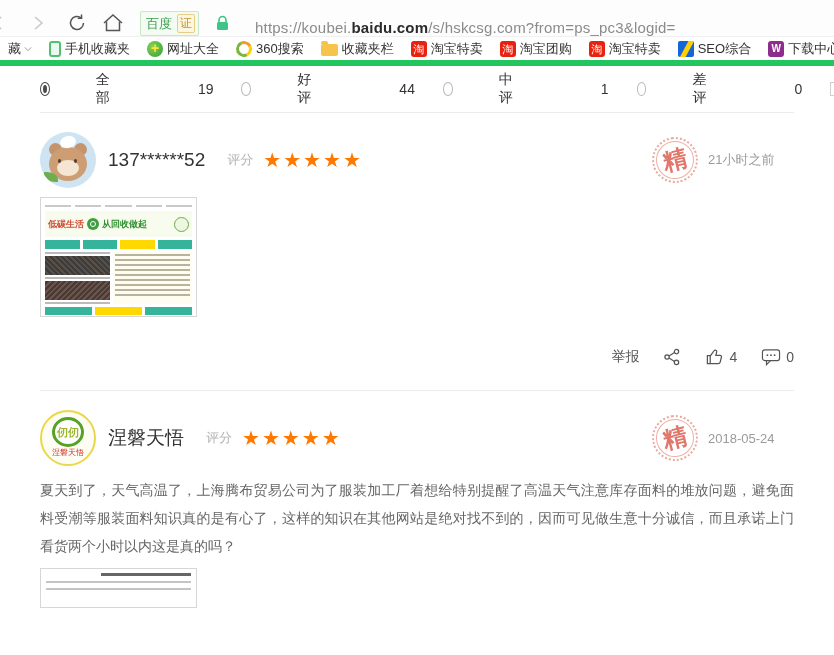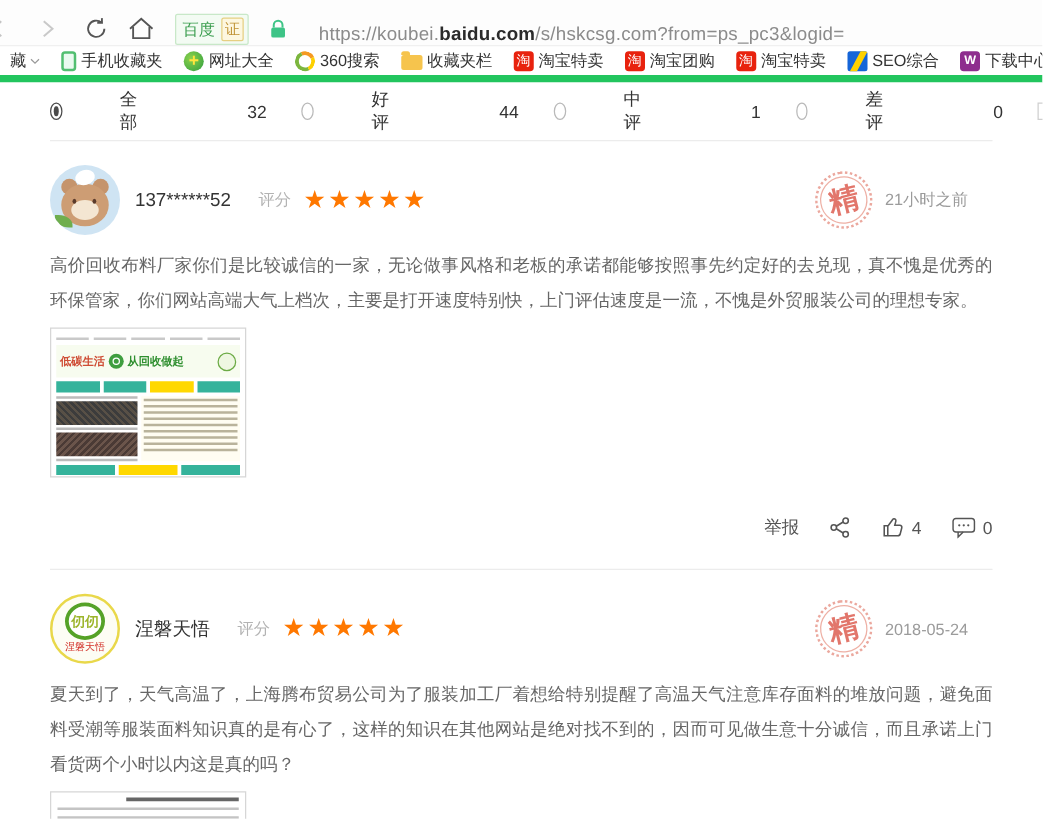--- a/index.html
+++ b/index.html
@@ -71,21 +71,21 @@
   .bear-eye1,.bear-eye2 { position:absolute; width:3px; height:4px; background:#5a3b2b; border-radius:50%; top:27px; }
   .bear-eye1 { left:18px; } .bear-eye2 { left:34px; }
   .bear-egg { position:absolute; left:20px; top:4px; width:16px; height:12px; background:#fff; border-radius:50%; transform:rotate(-15deg); }
   .bear-leaf { position:absolute; left:4px; top:40px; width:14px; height:10px; background:#6fae4e; border-radius:0 80% 0 80%; }
   .avatar-logo { background:#fdfdf4; border:2px solid #e9d84a; }
   .logo-ring { position:absolute; left:10px; top:5px; width:32px; height:30px; border:3px solid #55a227; border-radius:50%;
                background:#fff; display:flex; align-items:center; justify-content:center; }
   .logo-ring span { color:#9cb52b; font-size:11px; font-weight:700; }
   .logo-txt { position:absolute; left:0; right:0; bottom:6px; text-align:center; color:#d3322a; font-size:8px; }
   .rev-meta { display:flex; align-items:center; margin-left:12px; flex:1; }
-  .username { font-size:15px; color:#333; }
+  .username { font-size:19px; color:#333; }
   .rate-lbl { font-size:13px; color:#b3b3b3; margin-left:22px; }
   .stars { color:#ff7800; font-size:20px; letter-spacing:2px; margin-left:10px; line-height:1; }
   .rev-right { display:flex; align-items:center; }
   .stamp { width:46px; height:46px; border:2px dotted #eba89e; border-radius:50%; position:relative;
            display:flex; align-items:center; justify-content:center; transform:rotate(-8deg); }
   .stamp::before { content:""; position:absolute; inset:2px; border:1px solid #eeb0a5; border-radius:50%; }
   .stamp span { color:#e2766b; font-size:24px; font-weight:700; transform:rotate(-6deg); }
   .rev-time { font-size:13px; color:#9b9b9b; margin-left:10px; width:86px; }
   .rev-text { margin-top:9px; font-size:14px; color:#666; line-height:28px; text-align:justify; }
 
@@ -206,21 +206,21 @@
     <span class="lbl">下载中心_</span>
   </div>
 
 </div>
 
 <div class="content">
 
   <div class="filter-row">
     <div class="radio-opt">
       <span class="radio checked"></span>
-      <span>全部</span>&nbsp;<span>32</span>
+      <span>全部</span>&nbsp;<span>19</span>
     </div>
     <div class="radio-opt">
       <span class="radio"></span>
       <span>好评</span>&nbsp;<span>44</span>
     </div>
     <div class="radio-opt">
       <span class="radio"></span>
       <span>中评</span>&nbsp;<span>1</span>
     </div>
     <div class="radio-opt">
@@ -257,21 +257,20 @@
         <span class="rate-lbl">评分</span>
         <span class="stars">★★★★★</span>
       </div>
       <div class="rev-right">
         <div class="stamp">
             <span>精</span>
           </div>
         <span class="rev-time">21小时之前</span>
       </div>
     </div>
-    <div class="rev-text">高价回收布料厂家你们是比较诚信的一家，无论做事风格和老板的承诺都能够按照事先约定好的去兑现，真不愧是优秀的环保管家，你们网站高端大气上档次，主要是打开速度特别快，上门评估速度是一流，不愧是外贸服装公司的理想专家。</div>
 
     <div class="thumb">
       <div class="t-topbar">
           <i></i>
           <i></i>
           <i></i>
           <i></i>
           <i></i>
         </div>
       <div class="t-banner">

